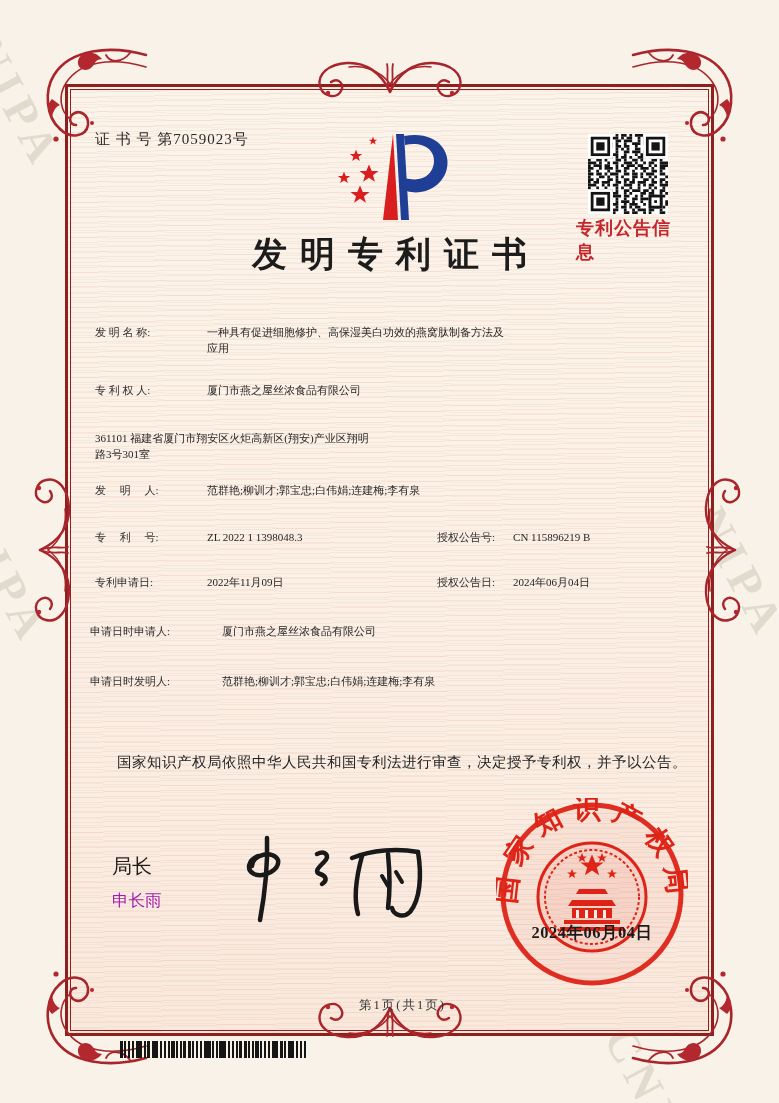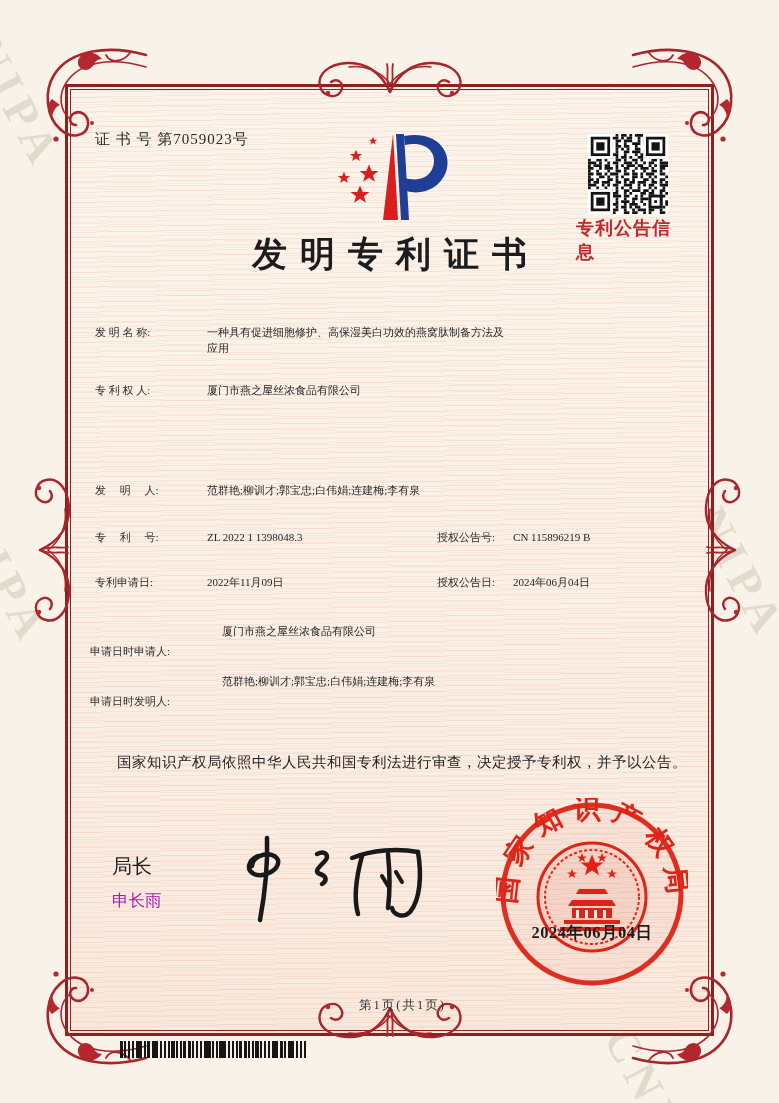--- a/index.html
+++ b/index.html
@@ -34,21 +34,21 @@
   .content{position:absolute;inset:0;z-index:3;}
   .cert-no{position:absolute;left:95px;top:130px;font-size:15px;letter-spacing:1px;color:#2a2a2a;}
   .title{
     position:absolute;left:0;right:0;top:231px;text-align:center;
     font-size:35px;font-weight:bold;letter-spacing:13px;text-indent:13px;color:#1c1c1c;
   }
   .qr-caption{position:absolute;left:576px;top:216px;width:104px;text-align:left;
     font-size:18px;letter-spacing:1px;color:#c3272b;font-weight:bold;}
   .row{position:absolute;left:95px;display:flex;gap:10px;font-size:11px;line-height:1.45;}
   .lbl{white-space:pre;min-width:102px;color:#303030;}
-  .lbl.wide{min-width:122px;margin-top:20px;}
+  .lbl.wide{min-width:122px;}
   .val{white-space:pre-wrap;color:#262626;max-width:480px;}
   .cell-left{width:332px;display:flex;gap:10px;flex:none;}
   .cell-right{display:flex;gap:18px;}
   .statement{position:absolute;left:88px;top:748px;width:606px;font-size:14.5px;
     line-height:1.95;color:#242424;}
   .statement .l1{text-indent:2em;letter-spacing:.5px;}
   .statement .l2{text-align:justify;text-align-last:justify;letter-spacing:.2px;}
   .sig-title{position:absolute;left:112px;top:853px;font-size:20px;color:#1f1f1f;font-family:"Liberation Sans","DejaVu Sans",sans-serif;}
   .sig-name{position:absolute;left:112px;top:890px;font-size:16.5px;color:#a21caf;font-family:Liberation Serif, serif;}
   .seal-wrap{position:absolute;left:496px;top:798px;width:192px;height:192px;}
@@ -211,20 +211,22 @@
     <div class="row" style="top:325px">
       <span class="lbl">发 明 名 称:</span>
       <span class="val">一种具有促进细胞修护、高保湿美白功效的燕窝肽制备方法及
 应用</span>
     </div>
     <div class="row" style="top:383px">
       <span class="lbl">专 利 权 人:</span>
       <span class="val">厦门市燕之屋丝浓食品有限公司</span>
     </div>
     <div class="row" style="top:431px">
+      <span class="val">361101 福建省厦门市翔安区火炬高新区(翔安)产业区翔明
+路3号301室</span>
     </div>
     <div class="row" style="top:483px">
       <span class="lbl">发　 明　 人:</span>
       <span class="val">范群艳;柳训才;郭宝忠;白伟娟;连建梅;李有泉</span>
     </div>
     <div class="row" style="top:530px">
       <span class="cell-left">
         <span class="lbl">专　 利　 号:</span>
         <span class="val">ZL 2022 1 1398048.3</span>
       </span>

